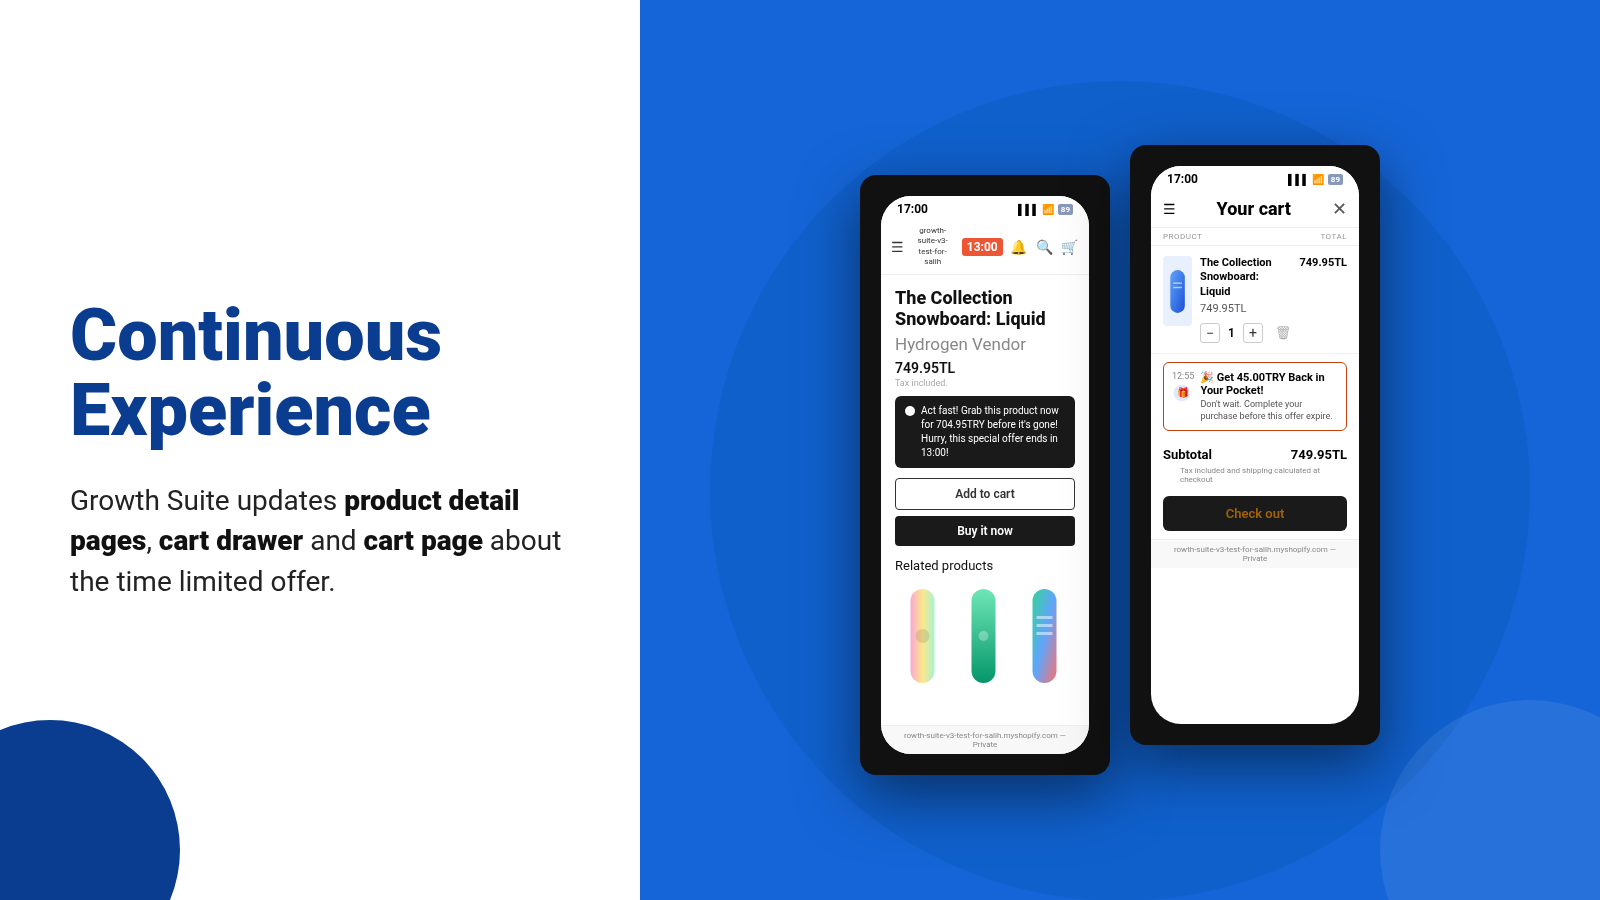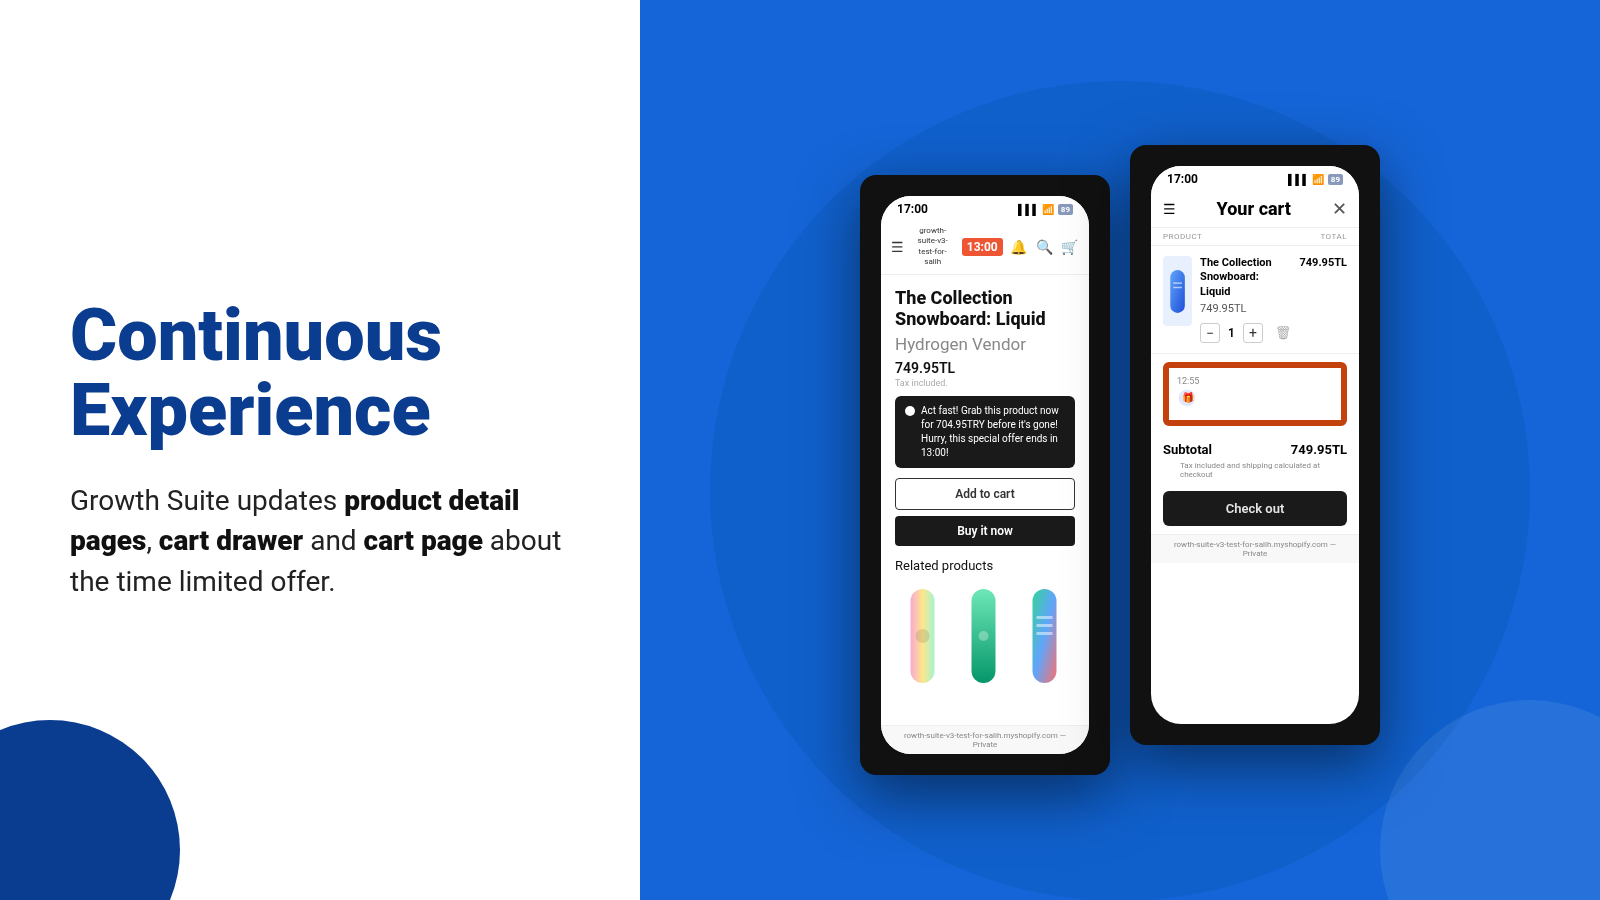--- a/index.html
+++ b/index.html
@@ -399,21 +399,21 @@
     .cart-item-total {
       font-size: 11px;
       font-weight: 700;
       align-self: flex-start;
       white-space: nowrap;
     }
 
     .promo-banner {
       margin: 8px 12px;
       background: #fff;
-      border: 6px solid #c2410c;
+      border: 1px solid #c2410c;
       border-radius: 6px;
       padding: 8px;
       display: flex;
       gap: 6px;
     }
 
     .promo-time {
       font-size: 9px;
       color: #888;
       margin-bottom: 2px;
@@ -451,21 +451,21 @@
     .cart-tax-note {
       font-size: 8px;
       color: #888;
       padding: 0 12px 8px;
       margin-left: 17px;
     }
 
     .checkout-btn {
       margin: 4px 12px 8px;
       background: #1a1a1a;
-      color: #e5e5e5;
+      color: #a16207;
       font-size: 13px;
       font-weight: 600;
       padding: 10px;
       border-radius: 6px;
       text-align: center;
     }
 
     
     .bottom-right-circle {
       position: absolute;
@@ -631,20 +631,24 @@
           </div>
 
           <div class="promo-banner">
             <div>
               <div class="promo-time">12:55</div>
               <svg width="20" height="20" viewBox="0 0 24 24">
                 <circle cx="12" cy="12" r="10" fill="#e0e7ff"></circle>
                 <text x="6" y="16" font-size="12">🎁</text>
               </svg>
             </div>
+            <div>
+              <div class="promo-title">🎉 Get 45.00TRY Back in Your Pocket!</div>
+              <div class="promo-desc">Don't wait. Complete your purchase before this offer expire.</div>
+            </div>
           </div>
 
           <div class="cart-subtotal">
             <span class="subtotal-label">Subtotal</span>
             <span class="subtotal-amount">749.95TL</span>
           </div>
           <div class="cart-tax-note">Tax included and shipping calculated at checkout</div>
 
           <div class="checkout-btn">Check out</div>
 

